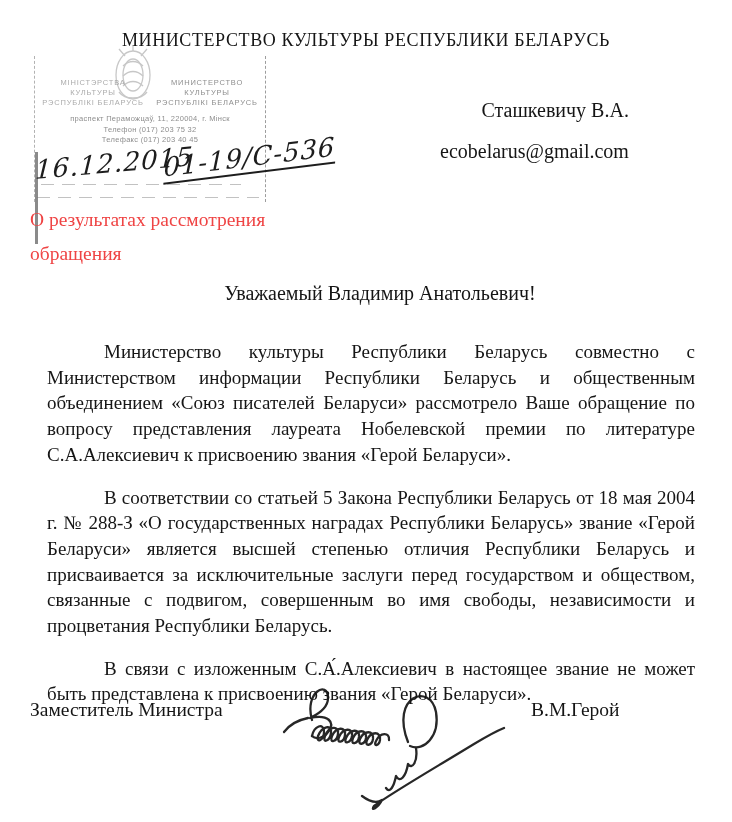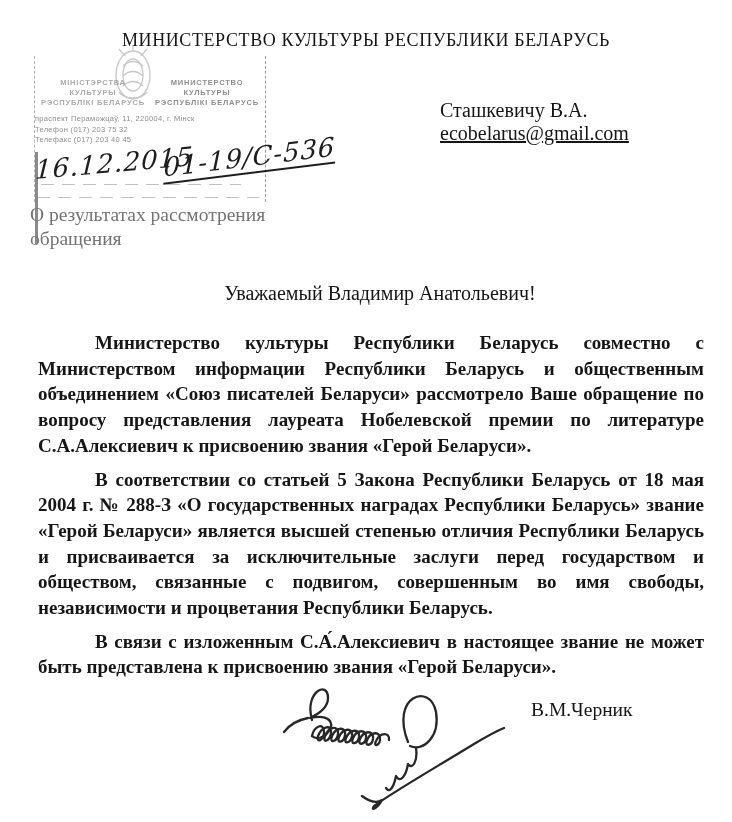--- a/index.html
+++ b/index.html
@@ -32,27 +32,27 @@
   .stamp .emblem{
     position:absolute;left:60px;top:-12px;width:76px;height:62px;
     opacity:.38;filter:blur(.6px);
   }
   .stamp-cols{
     position:absolute;left:2px;top:22px;width:226px;
     display:flex;justify-content:space-between;
   }
   .stamp-col{
     width:112px;text-align:center;
-    font-size:7.5px;font-weight:bold;letter-spacing:.8px;
+    font-size:7.5px;font-weight:normal;letter-spacing:.8px;
     line-height:10px;white-space:pre-line;
     filter:blur(.35px);
   }
   .stamp-col.left{opacity:.75;}
   .stamp-line{
-    position:absolute;left:0;width:100%;
+    position:absolute;left:0;width:100%;text-align:center;
     font-size:7.5px;letter-spacing:.3px;filter:blur(.3px);
   }
   .stamp-addr{top:58px;}
   .stamp-phone{top:69px;}
   .stamp-fax{top:79px;}
   .hand{
     font-family:"DejaVu Serif", serif;
     font-style:italic;color:#1d1d1d;
     font-size:26px;letter-spacing:1px;
     position:absolute;white-space:nowrap;
@@ -67,40 +67,40 @@
     background:repeating-linear-gradient(90deg,#777 0 13px,transparent 13px 21px);
   }
   .dash-row.r1{left:6px;top:128px;width:200px;}
   .dash-row.r2{left:2px;top:141px;width:222px;}
   .edge-artifact{
     position:absolute;left:0;top:96px;width:3px;height:92px;
     background:#2a2a2a;opacity:.55;
   }
 
   
-  .recipient{position:absolute;left:440px;top:99px;font-size:20px;color:#151515;}
-  .recipient .email{text-decoration:underline;}
+  .recipient{position:absolute;left:440px;top:99px;font-size:20px;color:#151515;text-align:right;}
+  .recipient .email{margin-top:18px;}
 
   
   .subject{
     position:absolute;left:30px;top:203px;
-    font-size:19.5px;line-height:24px;white-space:pre-line;color:#737373;
+    font-size:19.5px;line-height:34px;white-space:pre-line;color:#ef4444;
   }
   .salutation{
     position:absolute;left:0;top:282px;width:760px;
     text-align:center;font-size:20px;color:#151515;
   }
 
   
   .body-text{
     position:absolute;left:30px;top:322px;width:682px;
     font-size:19px;line-height:25.7px;color:#161616;
   }
   .body-text p{
-    margin:8px;text-indent:57px;text-align:justify;font-weight:bold;
+    margin:17px;text-indent:57px;text-align:justify;
   }
 
   
   .signoff-position{position:absolute;left:30px;top:699px;font-size:19.5px;color:#151515;}
   .signoff-name{position:absolute;left:531px;top:699px;font-size:19.5px;color:#151515;}
   .signature-svg{position:absolute;left:278px;top:680px;}
 </style>
 </head>
 <body>
 
@@ -150,31 +150,32 @@
 обращения</div>
 
   <div class="salutation">Уважаемый Владимир Анатольевич!</div>
 
   <div class="body-text">
     <p>Министерство культуры Республики Беларусь совместно с Министерством информации Республики Беларусь и общественным объединением «Союз писателей Беларуси» рассмотрело Ваше обращение по вопросу представления лауреата Нобелевской премии по литературе С.А.Алексиевич к присвоению звания «Герой Беларуси».</p>
     <p>В соответствии со статьей 5 Закона Республики Беларусь от 18 мая 2004 г.  № 288-З  «О государственных наградах Республики Беларусь» звание «Герой Беларуси» является высшей степенью отличия Республики Беларусь и присваивается за исключительные заслуги перед государством и обществом, связанные с подвигом, совершенным во имя свободы, независимости и процветания Республики Беларусь.</p>
     <p>В связи с изложенным С.А́.Алексиевич в настоящее звание не может быть представлена к присвоению звания «Герой Беларуси».</p>
   </div>
 
+  <div class="signoff-position">Заместитель Министра</div>
 
   <svg class="signature-svg" width="240" height="140" viewBox="0 0 240 140">
     <g fill="none" stroke="#151515" stroke-width="2.3" stroke-linecap="round" stroke-linejoin="round" opacity=".92">
       <path d="M6,52 C12,44 20,40 30,38"></path>
       <path d="M34,40 C26,12 50,0 50,18 C50,30 36,36 32,38 C50,34 58,42 50,52 C46,58 38,60 34,56"></path>
       <path d="M34,56 C36,46 46,42 46,52 C46,60 38,64 40,56 C44,46 54,44 53,53 C52,61 44,64 47,56
                C51,46 61,45 60,54 C59,62 51,64 54,56 C58,47 68,46 67,55 C66,63 58,64 61,57
                C65,48 75,47 74,56 C73,63 65,65 68,58 C72,49 82,48 81,57 C80,64 72,66 75,58
                C79,49 89,49 88,58 C87,65 79,66 82,59 C86,50 96,50 95,59 C94,66 86,67 89,60
                C93,51 103,51 102,60 C101,66 95,67 98,61 C102,52 112,52 111,60"></path>
       <path d="M130,62 C112,16 152,2 158,32 C162,56 146,72 132,66"></path>
       <path d="M138,68 C140,82 134,90 130,84 C128,96 122,104 118,96 C116,106 112,114 108,108"></path>
       <path d="M84,116 C92,122 98,124 104,120 C100,128 92,132 96,126 C112,114 150,92 196,64 C206,58 216,52 226,48"></path>
     </g>
   </svg>
 
-  <div class="signoff-name">В.М.Черник</div>
+  <div class="signoff-name">В.М.Герой</div>
 
 </div>
 
 </body></html>

